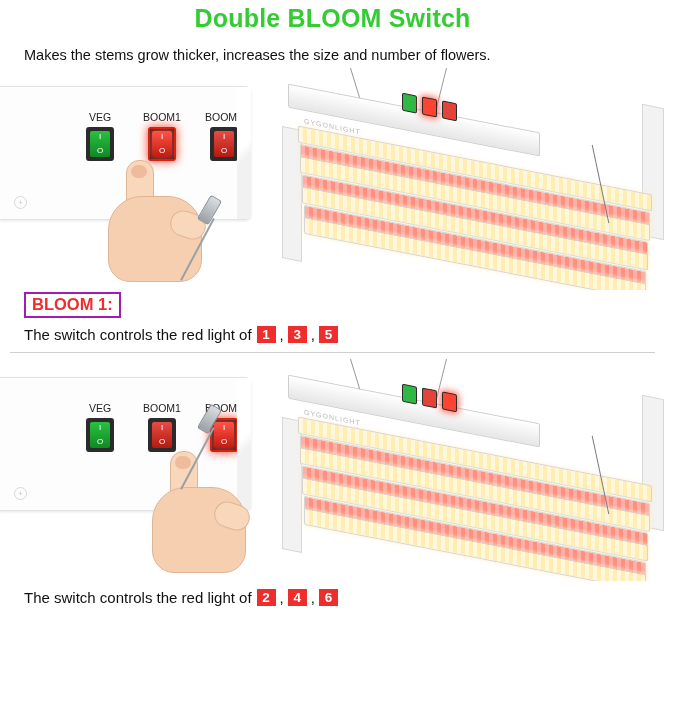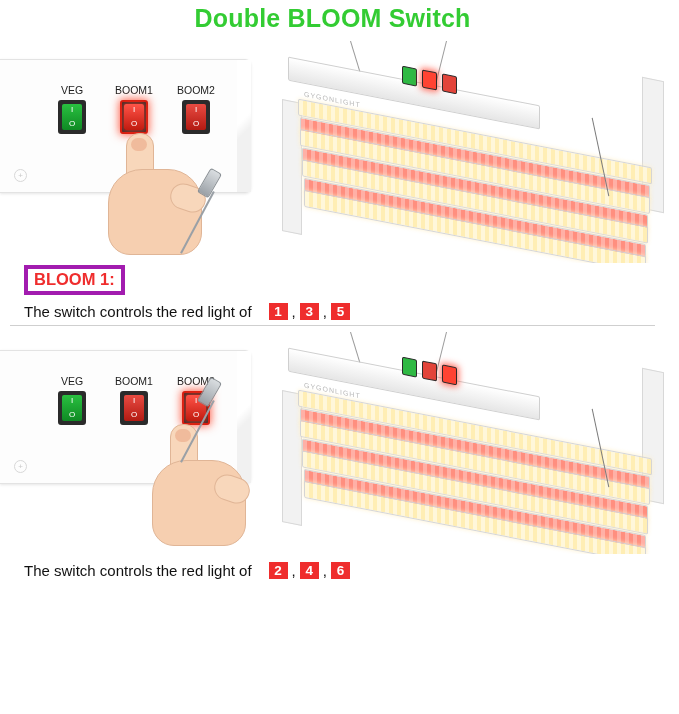--- a/index.html
+++ b/index.html
@@ -99,21 +99,21 @@
     height: 11px;
     border: 1px solid #d8d8d8;
     border-radius: 50%;
     color: #c9c9c9;
     font-size: 8px;
     text-align: center;
     line-height: 11px;
   }
   .switches {
     position: absolute;
-    left: 52px;
+    left: 80px;
     top: 24px;
     display: flex;
     gap: 22px;
   }
   .sw-wrap {
     width: 40px;
     text-align: center;
   }
   .sw-label {
     font-size: 10.5px;
@@ -293,35 +293,35 @@
     background: #7c7c7c;
   }
 
   
   .caption-row {
     padding: 0 24px;
     margin-top: 2px;
   }
   .bloom-tag {
     display: inline-block;
-    border: 4px solid #a21caf;
+    border: 2px solid #a21caf;
     color: #ef2d2d;
     font-weight: bold;
     font-size: 16.5px;
     padding: 1px 6px 2px 6px;
     line-height: 1.15;
   }
   .caption-text {
     font-size: 15px;
     color: #111;
     margin-top: 8px;
     display: flex;
     align-items: center;
     flex-wrap: wrap;
-    gap: 12px;
+    gap: 0;
   }
   .nums {
     display: inline-flex;
     gap: 4px;
     margin-left: 5px;
     align-items: center;
   }
   .num-box {
     display: inline-block;
     background: #ef2d2d;
@@ -340,20 +340,21 @@
   }
 </style>
 </head>
 <body>
 
 <div class="page">
 
   <div class="title">Double BLOOM Switch</div>
 
   <div class="intro">
+    <p class="line2">Makes the stems grow thicker,  increases the size and number of flowers.</p>
   </div>
 
   <div class="section sec1">
     <div class="illus">
 
       <div class="panel">
         <div class="panel-screw">+</div>
         <div class="switches">
 
           <div class="sw-wrap">

